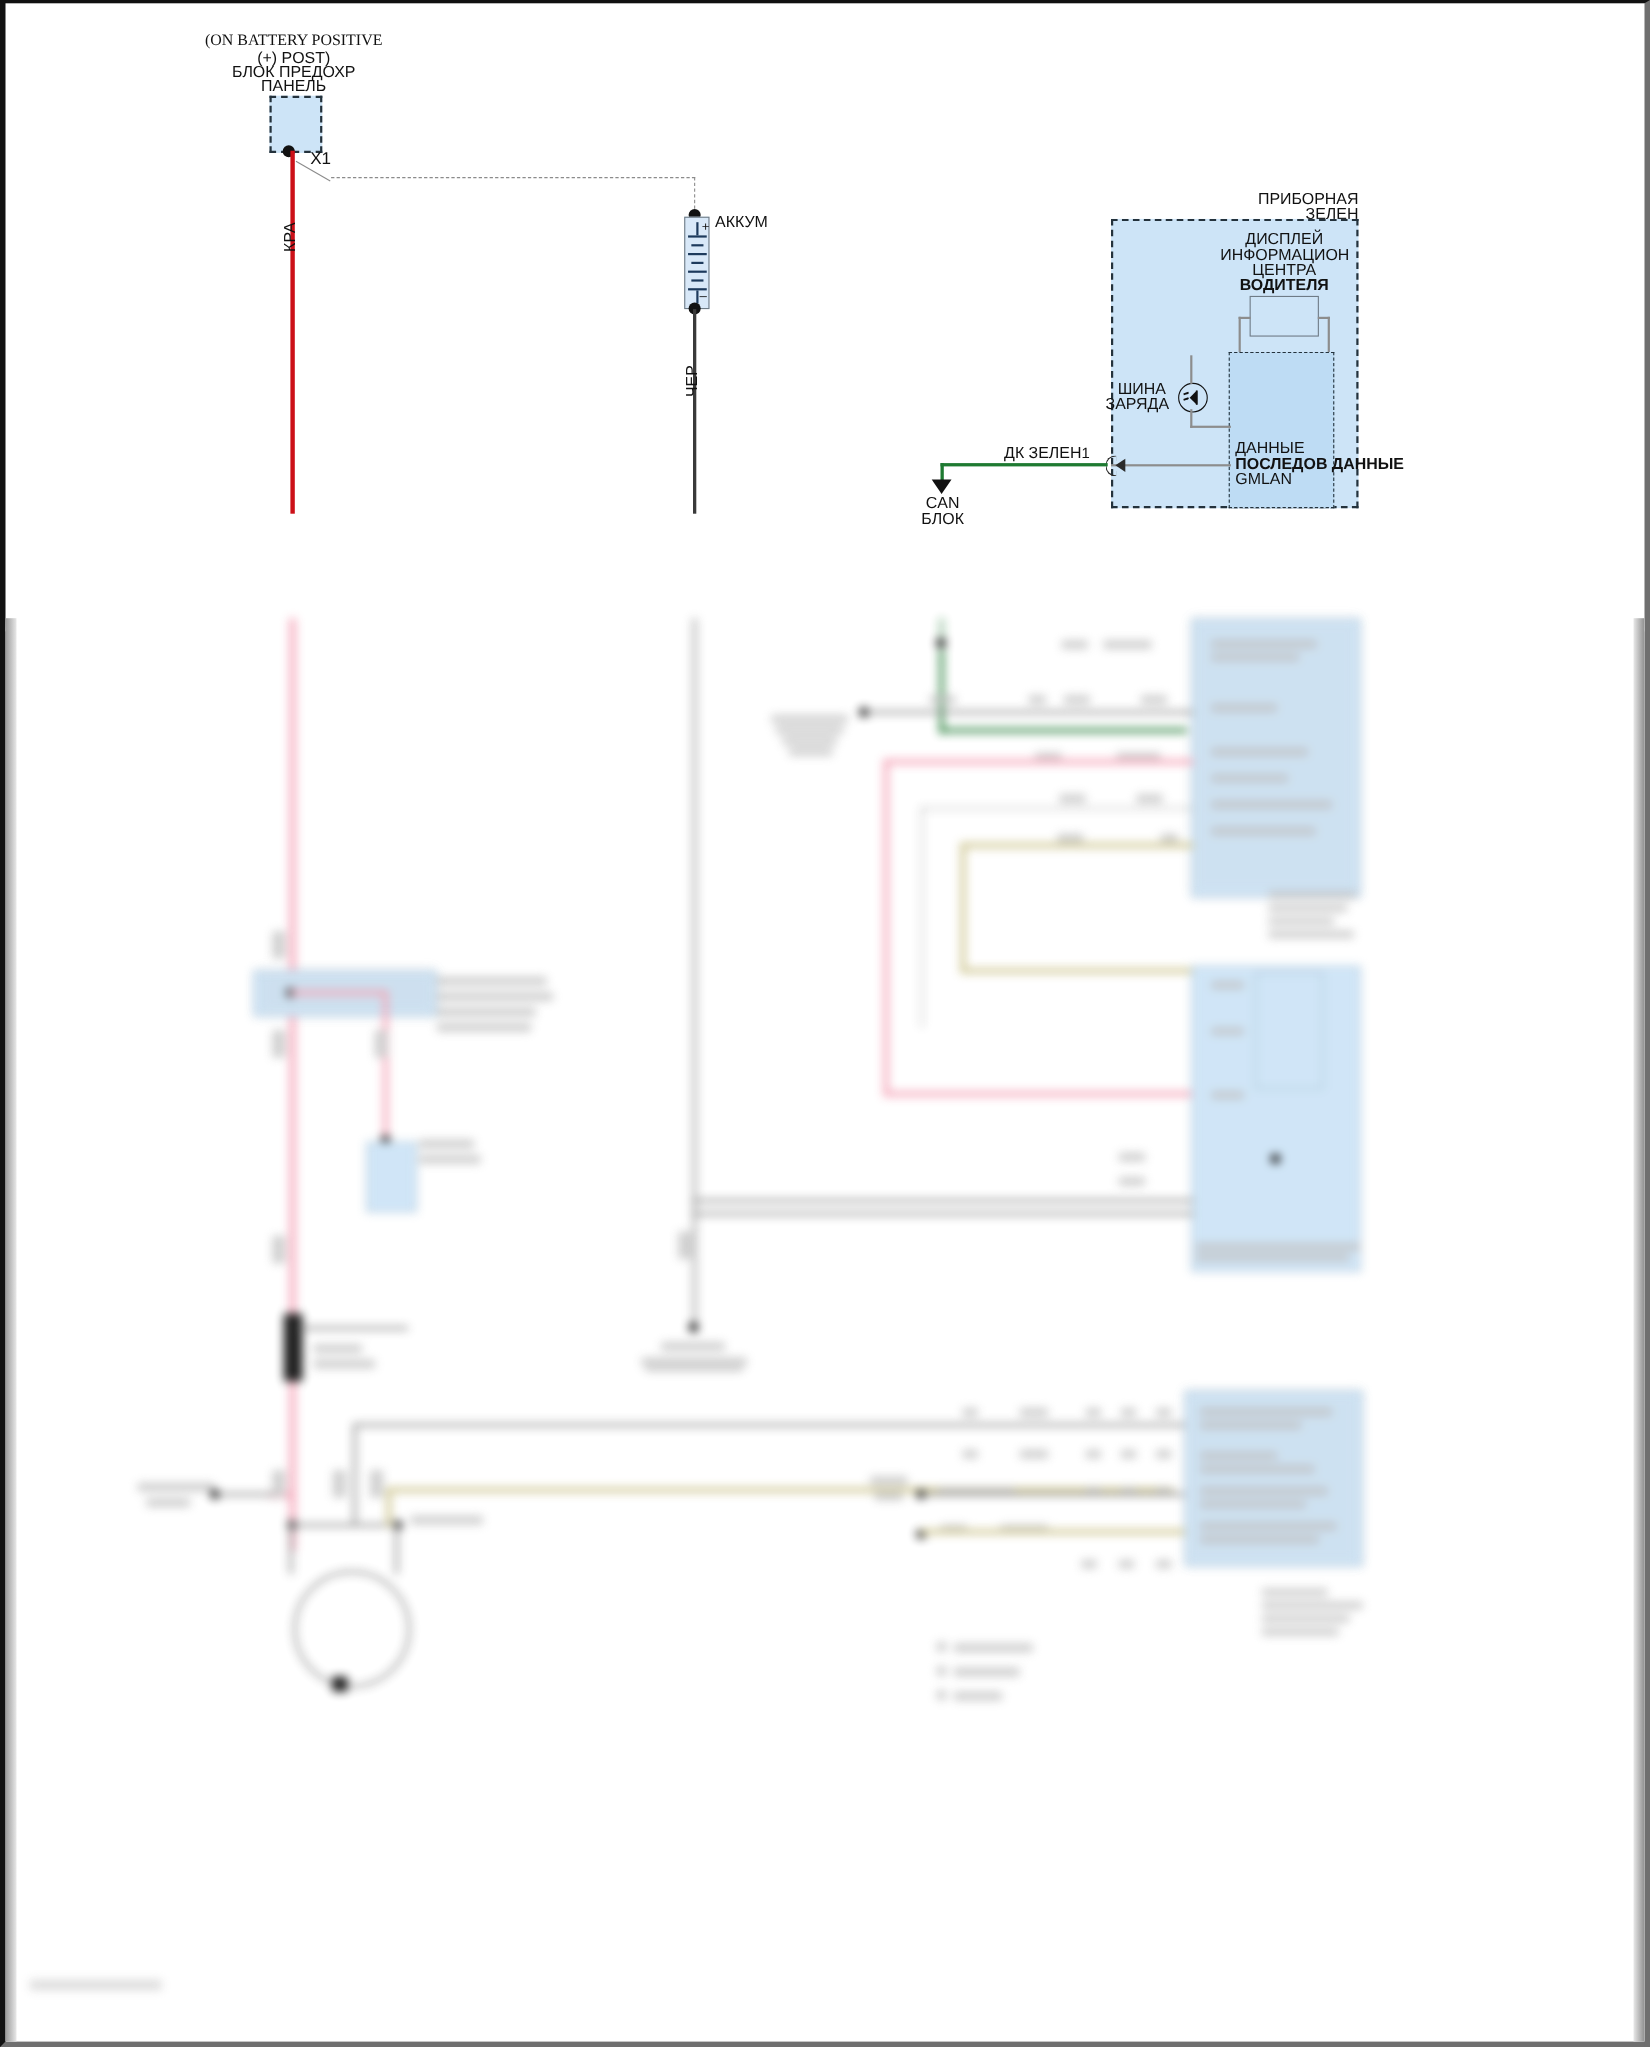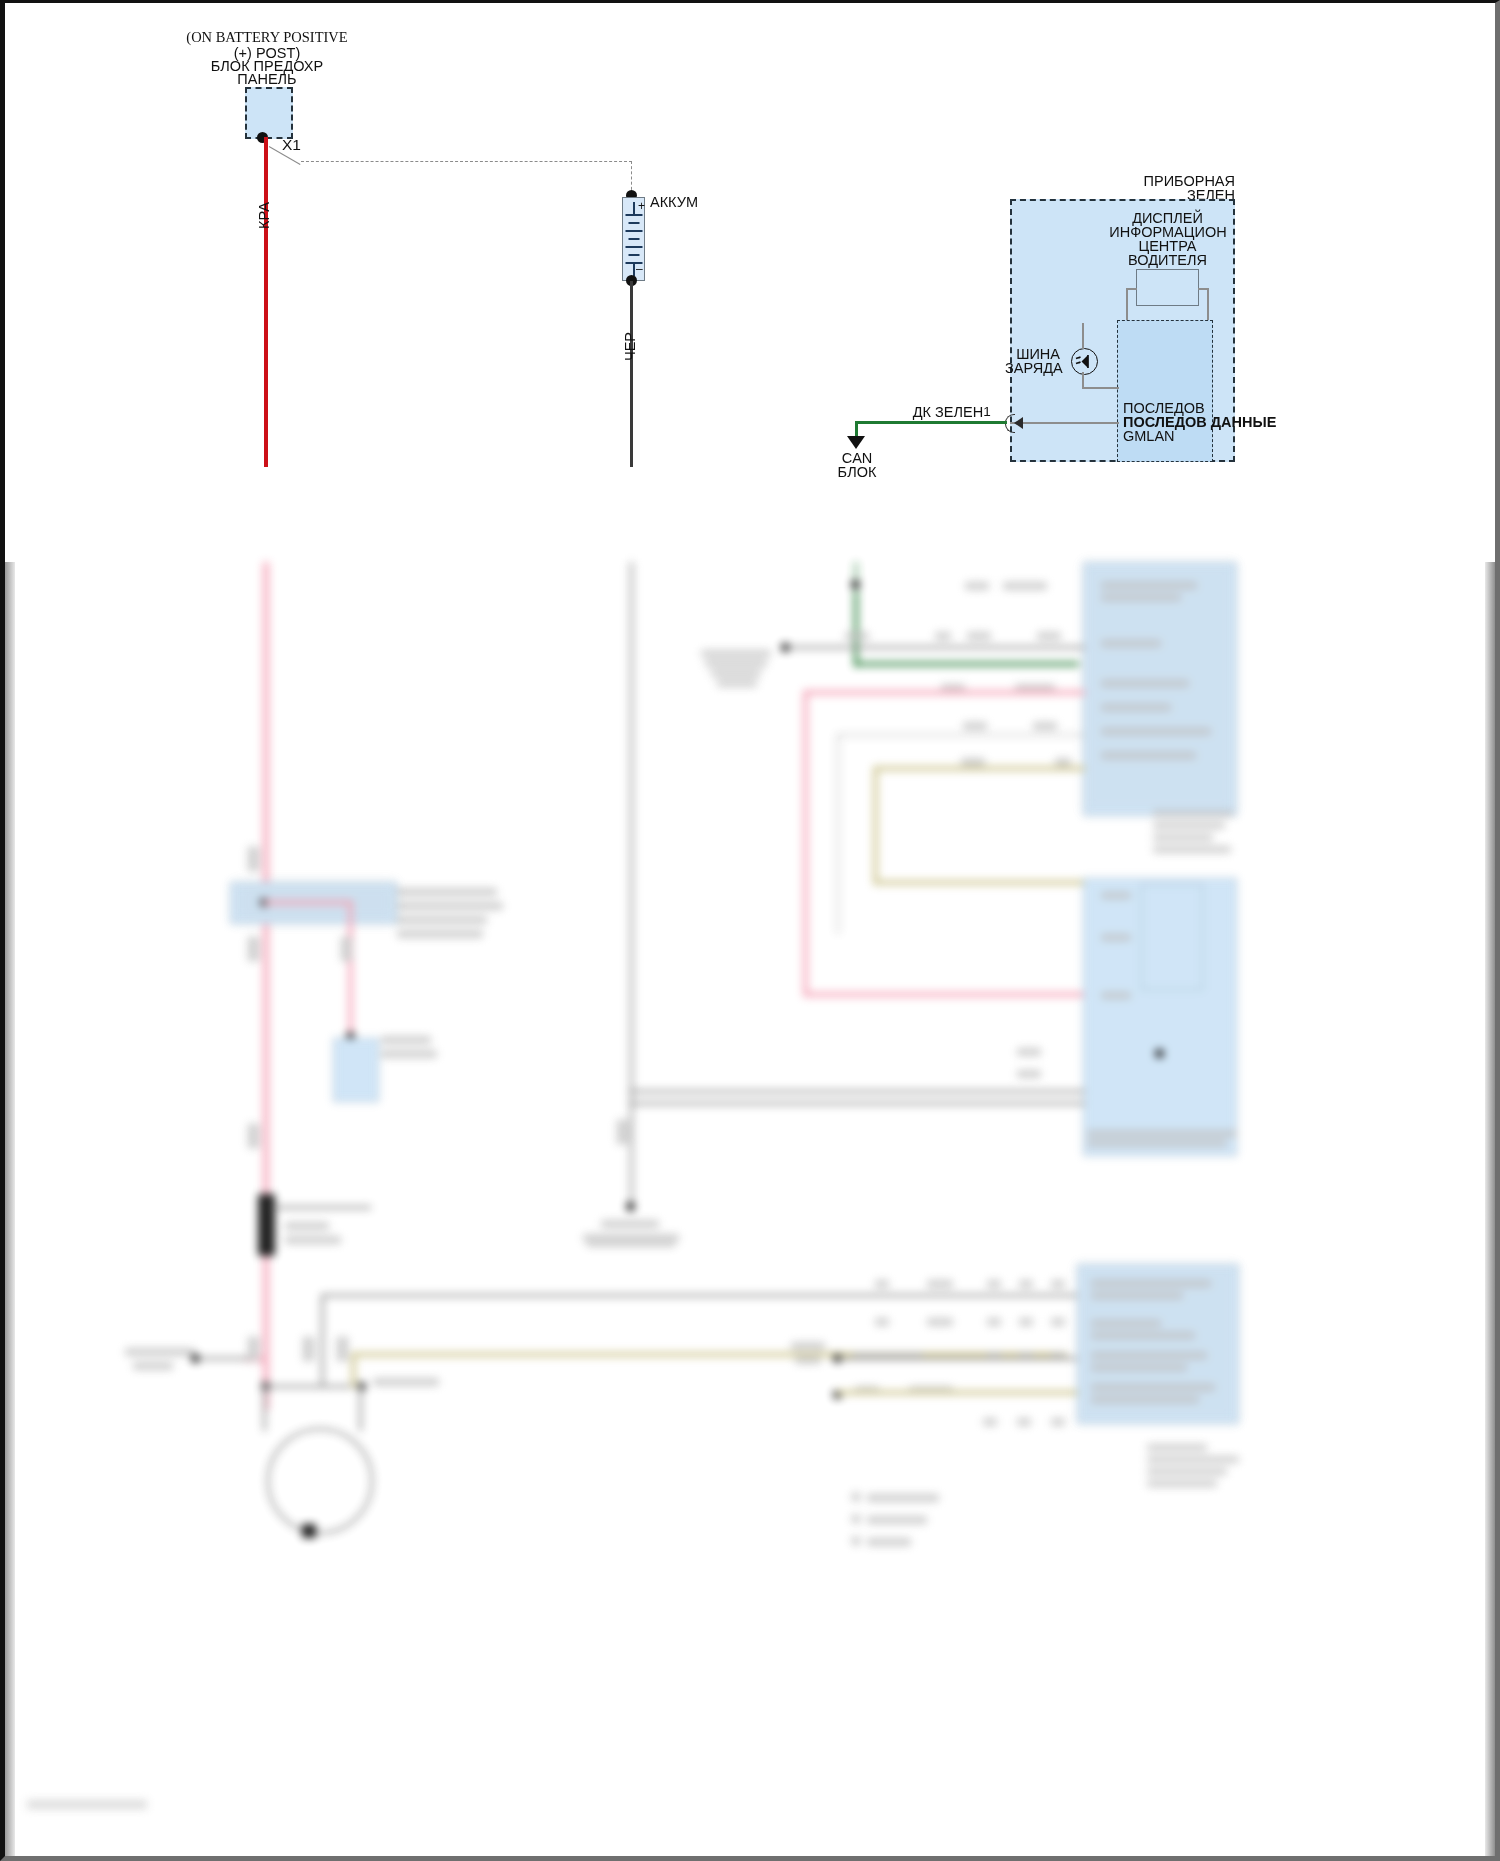--- a/index.html
+++ b/index.html
@@ -145,33 +145,33 @@
 
   <div class="lbl f14 r" style="left:1055px;top:170px;width:175px;">ПРИБОРНАЯ</div>
   <div class="lbl f14 r" style="left:1055px;top:184px;width:175px;">ЗЕЛЕН</div>
 
   <div class="blk box-dash" style="left:1005px;top:196px;width:225px;height:263px;
         background:#cde4f7;"></div>
 
   <div class="lbl f14 c" style="left:1095px;top:207px;width:135px;">ДИСПЛЕЙ</div>
   <div class="lbl f14 c" style="left:1088px;top:221px;width:150px;">ИНФОРМАЦИОН</div>
   <div class="lbl f14 c" style="left:1095px;top:235px;width:135px;">ЦЕНТРА</div>
-  <div class="lbl f14 c" style="left:1095px;top:249px;width:135px;">ВОДИТЕЛЯ</div>
+  <div class="lbl f14 c" style="left:1095px;top:249px;width:135px;font-weight:bold;">ВОДИТЕЛЯ</div>
 
   <div class="blk box-solid" style="left:1131px;top:266px;width:63px;height:37px;"></div>
 
   <div class="wire w-thin" style="left:1121px;top:285px;width:11px;height:2px;"></div>
   <div class="wire w-thin" style="left:1121px;top:285px;width:2px;height:34px;"></div>
   <div class="wire w-thin" style="left:1193px;top:285px;width:11px;height:2px;"></div>
   <div class="wire w-thin" style="left:1202px;top:285px;width:2px;height:34px;"></div>
 
   <div class="blk box-dash-thin" style="left:1112px;top:317px;width:96px;height:142px;
         background:#bedcf4;"></div>
 
-  <div class="lbl f14 l" style="left:1118px;top:397px;width:120px;">ПОСЛЕДОВ</div>
+  <div class="lbl f14 l" style="left:1118px;top:397px;width:120px;">ДАННЫЕ</div>
   <div class="lbl f14 l" style="left:1118px;top:411px;width:145px;font-weight:bold;">ПОСЛЕДОВ ДАННЫЕ</div>
   <div class="lbl f14 l" style="left:1118px;top:425px;width:120px;">GMLAN</div>
 
   <div class="lbl f14 r" style="left:1000px;top:343px;width:55px;">ШИНА</div>
   <div class="lbl f14 r" style="left:1000px;top:357px;width:55px;">ЗАРЯДА</div>
 
   <div class="ledc" style="left:1066px;top:345px;width:25px;height:25px;">
     <svg width="25" height="25" viewBox="0 0 25 25" aria-hidden="true">
       <path d="M16 6 L16 19 L9.5 12.5 Z" fill="#111"></path>
       <line x1="16" y1="6" x2="16" y2="19" stroke="#111" stroke-width="1.7"></line>

